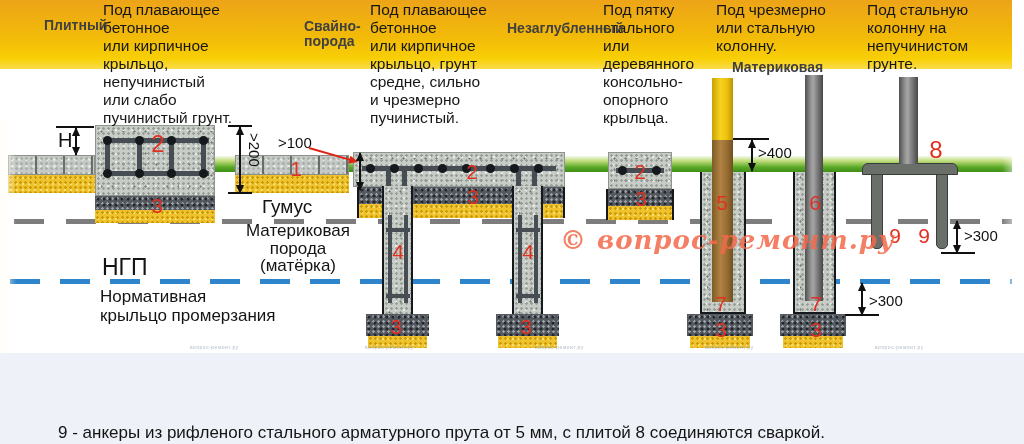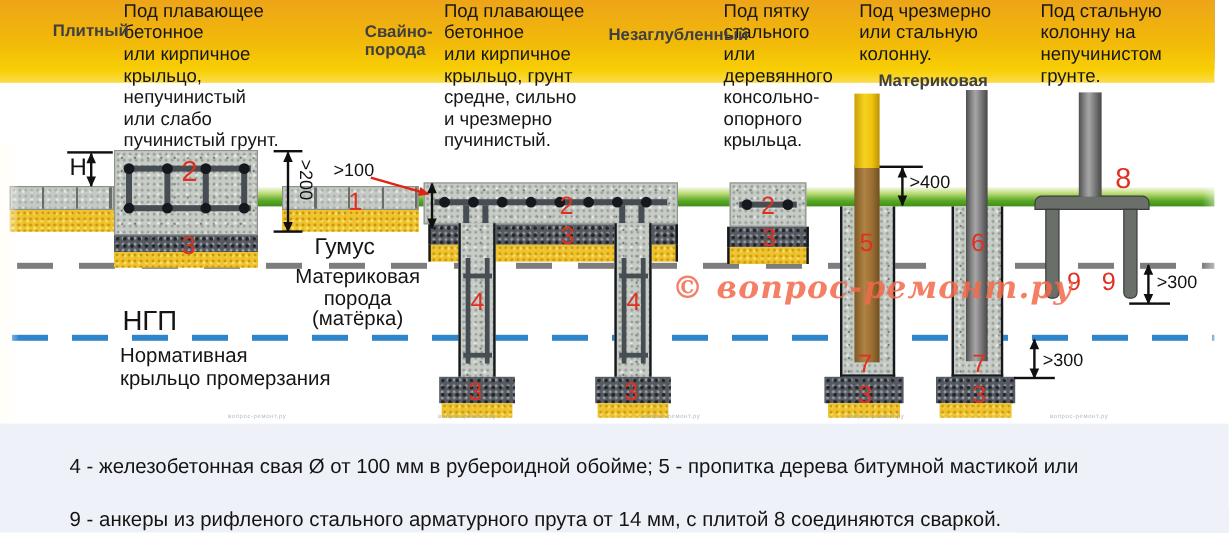--- a/index.html
+++ b/index.html
@@ -256,16 +256,15 @@
   <div class="abs tiny" style="left:190px;top:344px;">вопрос-ремонт.ру</div>
   <div class="abs tiny" style="left:365px;top:344px;">вопрос-ремонт.ру</div>
   <div class="abs tiny" style="left:535px;top:344px;">вопрос-ремонт.ру</div>
   <div class="abs tiny" style="left:705px;top:344px;">вопрос-ремонт.ру</div>
   <div class="abs tiny" style="left:875px;top:344px;">вопрос-ремонт.ру</div>
 
   <div class="abs fadeL" style="left:0;top:120px;width:16px;height:233px;"></div>
   <div class="abs fadeR" style="left:1002px;top:140px;width:22px;height:213px;"></div>
 
   <div class="abs legend-bg" style="left:0;top:353px;width:1024px;height:91px;"></div>
-  <div class="abs legend-line" style="left:58px;top:379px;">4 - железобетонная свая Ø от 100 мм в рубероидной обойме; 5 - пропитка дерева битумной мастикой или</div>
-  <div class="abs legend-line" style="left:58px;top:423px;">9 - анкеры из рифленого стального арматурного прута от 14 мм, с плитой 8 соединяются сваркой.</div>
+  <div class="abs legend-line" style="left:58px;top:423px;">9 - анкеры из рифленого стального арматурного прута от 5 мм, с плитой 8 соединяются сваркой.</div>
 
 </div>
 
 </body></html>

